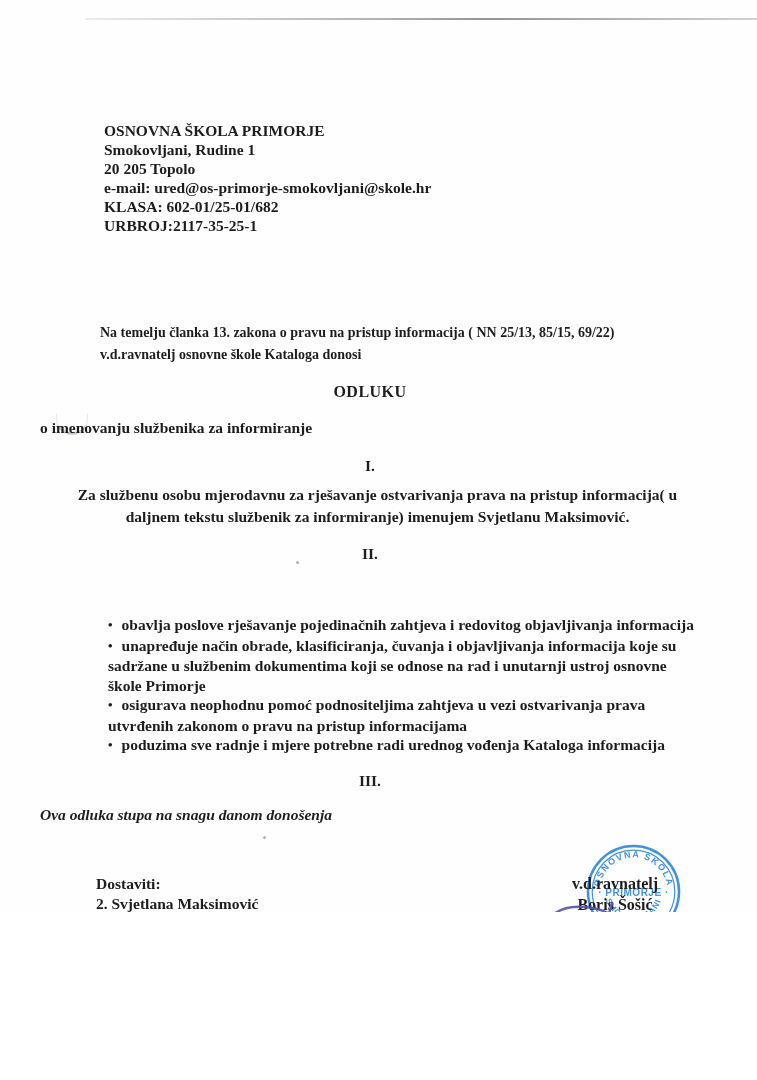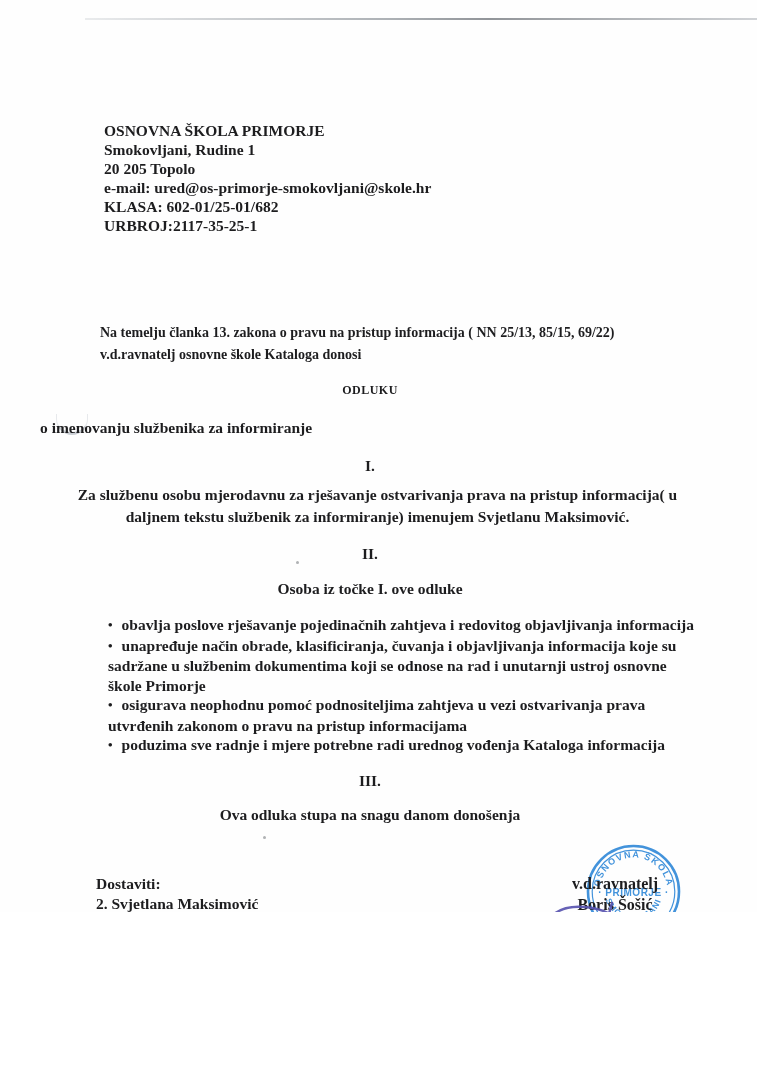--- a/index.html
+++ b/index.html
@@ -24,31 +24,31 @@
   .speck{position:absolute;width:3px;height:3px;border-radius:50%;background:#6f7377;opacity:.55;}
   .speck-1{left:296px;top:561px;}
   .speck-2{left:263px;top:836px;}
 
   
   .letterhead{position:absolute;left:104px;top:121px;font-size:15.5px;line-height:19px;white-space:nowrap;}
   .dateline{position:absolute;left:104px;top:268px;font-size:15.5px;}
 
   
   .preamble{position:absolute;left:100px;top:322px;width:600px;font-size:14px;line-height:22px;}
-  .doc-title{position:absolute;left:40px;top:383px;width:660px;text-align:center;font-size:12px;letter-spacing:.5px;}
+  .doc-title{position:absolute;left:40px;top:383px;width:660px;text-align:center;font-size:16px;letter-spacing:.5px;}
   .doc-subtitle{position:absolute;left:40px;top:419px;width:660px;text-align:left;font-size:15.5px;}
   .sec-label{position:absolute;left:40px;width:660px;text-align:center;font-size:15.5px;}
   .sec-1{top:457px;} .sec-2{top:545px;} .sec-3{top:772px;}
   .sec1-body{position:absolute;left:70px;top:484px;width:615px;text-align:center;font-size:15.5px;line-height:22px;}
   .sec2-heading{position:absolute;left:40px;top:580px;width:660px;text-align:center;font-size:15.5px;}
   .bullets{position:absolute;left:108px;top:615px;width:590px;margin:0;padding:0;list-style:none;
     font-size:15.5px;line-height:19.5px;text-align:left;}
   .bullets li{margin:0;padding:0;}
   .bullet-glyph{display:inline-block;margin-right:9px;transform:translateY(-1px);font-size:13px;}
-  .sec3-body{position:absolute;left:40px;top:806px;width:660px;text-align:center;font-size:15.5px;}
+  .sec3-body{position:absolute;left:40px;top:806px;width:660px;font-size:15.5px;font-style:italic;}
 
   
   .distribution{position:absolute;left:96px;top:874px;font-size:15.5px;line-height:20px;white-space:nowrap;}
   .handwriting{position:absolute;left:162px;top:931px;width:190px;
     font-style:italic;font-weight:400;font-size:23px;letter-spacing:2px;
     color:var(--handwriting-color);transform:rotate(-3deg);white-space:nowrap;}
   .signatory{position:absolute;left:555px;top:873px;width:120px;text-align:center;
     font-size:16px;line-height:21px;z-index:3;white-space:nowrap;}
   .stamp{position:absolute;left:585px;top:843px;width:97px;height:97px;z-index:2;
     color:var(--stamp-color);opacity:.9;}
@@ -83,21 +83,20 @@
     <div>v.d.ravnatelj osnovne škole Kataloga donosi</div>
   </div>
 
   <div class="doc-title">ODLUKU</div>
   <div class="doc-subtitle">o imenovanju službenika za informiranje</div>
 
   <div class="sec-label sec-1">I.</div>
   <div class="sec1-body">Za službenu osobu mjerodavnu za rješavanje ostvarivanja prava na pristup informacija( u daljnem tekstu službenik za informiranje) imenujem Svjetlanu Maksimović.</div>
 
   <div class="sec-label sec-2">II.</div>
-  <div class="sec2-heading">Osoba iz točke I. ove odluke</div>
 
   <ul class="bullets">
     <li><span class="bullet-glyph">•</span><span>obavlja poslove rješavanje pojedinačnih zahtjeva i redovitog objavljivanja informacija</span></li>
     <li><span class="bullet-glyph">•</span><span>unapređuje način obrade, klasificiranja, čuvanja i objavljivanja informacija koje su sadržane u službenim dokumentima koji se odnose na rad i unutarnji ustroj osnovne škole Primorje</span></li>
     <li><span class="bullet-glyph">•</span><span>osigurava neophodnu pomoć podnositeljima zahtjeva u vezi ostvarivanja prava utvrđenih zakonom o pravu na pristup informacijama</span></li>
     <li><span class="bullet-glyph">•</span><span>poduzima sve radnje i mjere potrebne radi urednog vođenja Kataloga  informacija</span></li>
   </ul>
 
   <div class="sec-label sec-3">III.</div>
   <div class="sec3-body">Ova odluka stupa na snagu danom donošenja</div>

